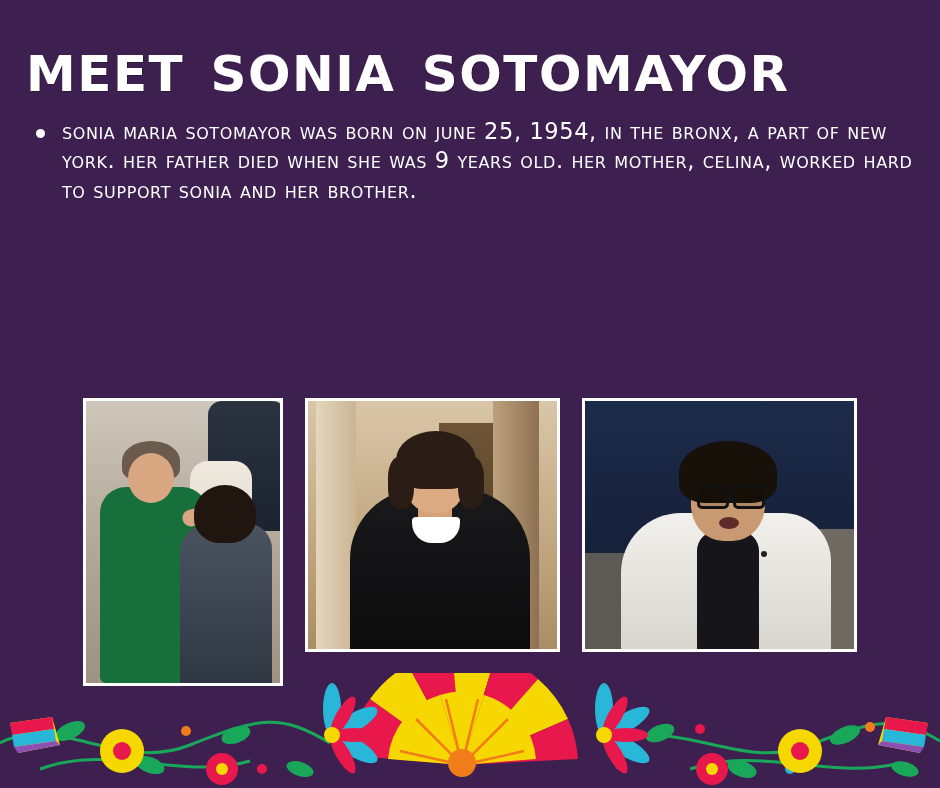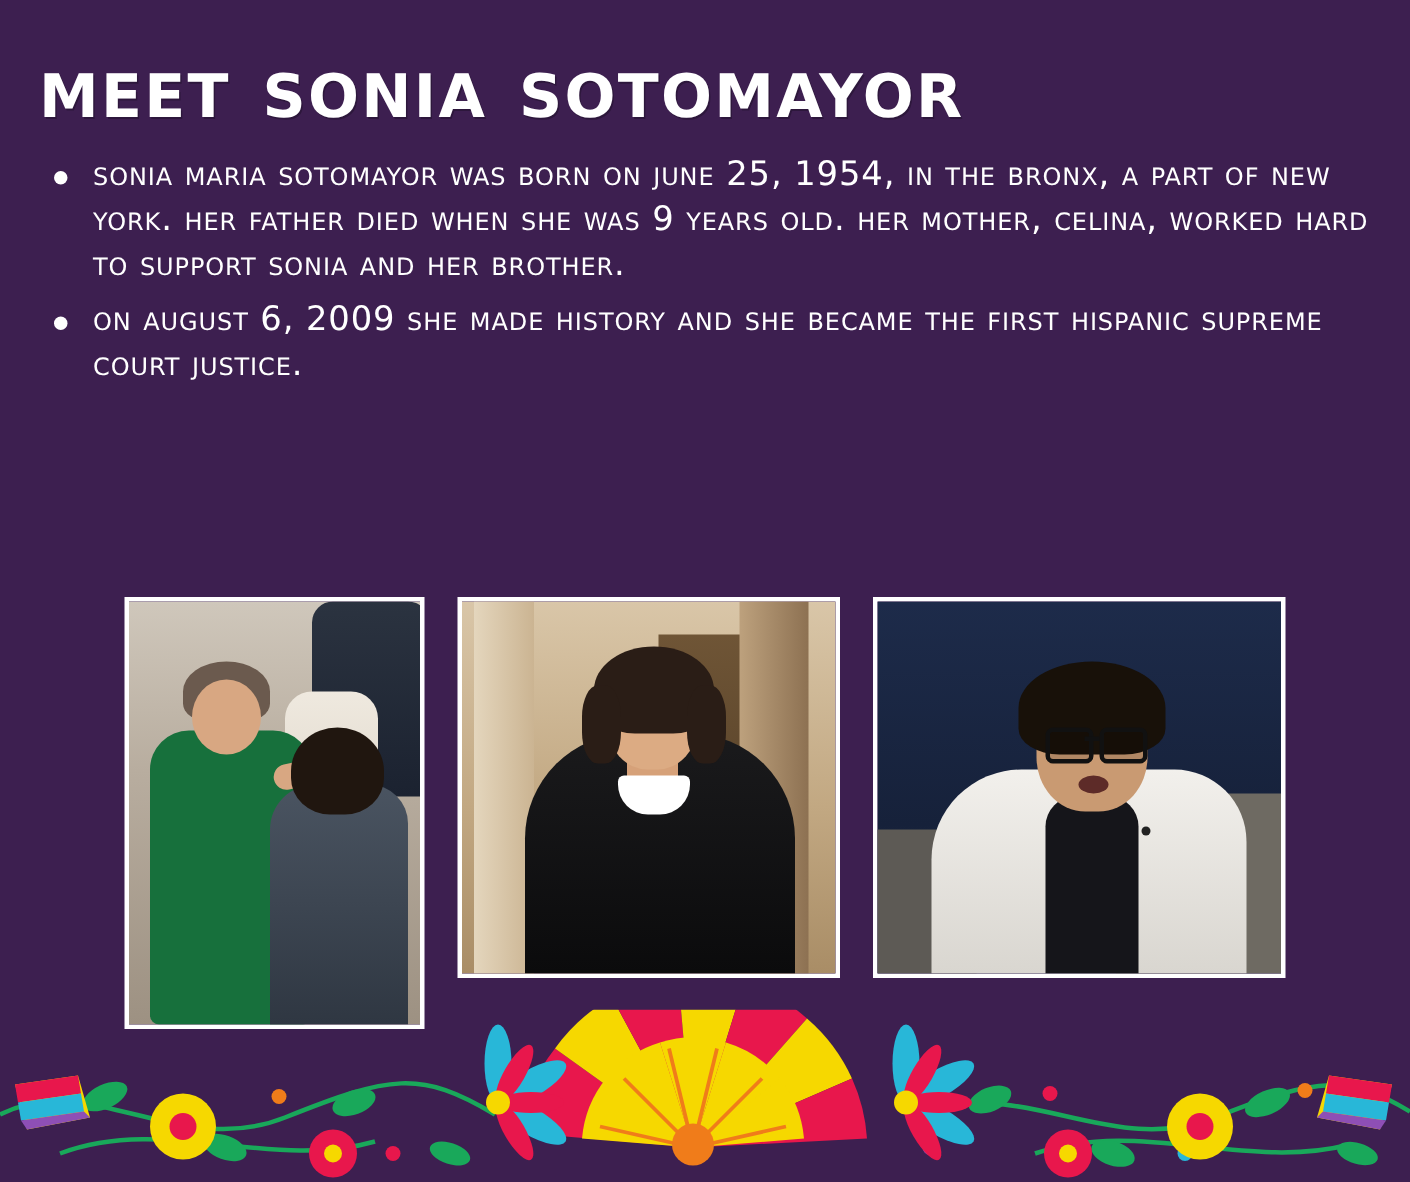--- a/index.html
+++ b/index.html
@@ -18,21 +18,21 @@
     width: 940px;
     height: 788px;
     background: #3d1f50;
     overflow: hidden;
   }
   .title {
     margin: 0;
     padding: 30px 0 6px 26px;
     color: #ffffff;
     font-family: "DejaVu Sans", sans-serif;
-    font-size: 57px;
+    font-size: 71px;
     line-height: 1.05;
     font-weight: bold;
     letter-spacing: 1.5px;
     font-variant: small-caps;
     text-transform: lowercase;
     text-shadow: 1px 1px 0 rgba(0,0,0,0.25);
   }
   .bullets {
     margin: 6px 0 0 0;
     padding: 0 25px 0 62px;
@@ -237,21 +237,20 @@
 </style>
 </head>
 <body>
 
 <div class="poster">
 
   <h1 class="title">Meet Sonia Sotomayor</h1>
 
   <ul class="bullets">
     <li>Sonia Maria Sotomayor was born on June 25, 1954, in the Bronx, a part of New York. Her father died when she was 9 years old. Her mother, Celina, worked hard to support Sonia and her brother.</li>
-    <li>On August 6, 2009 she made history and she became the first Hispanic Supreme Court Justice.</li>
   </ul>
 
   <div class="photos">
 
     <div class="photo photo-1">
       <div class="p1-bg"></div>
       <div class="p1-figA"></div>
       <div class="p1-child2"></div>
       <div class="p1-dress"></div>
       <div class="p1-hair"></div>

